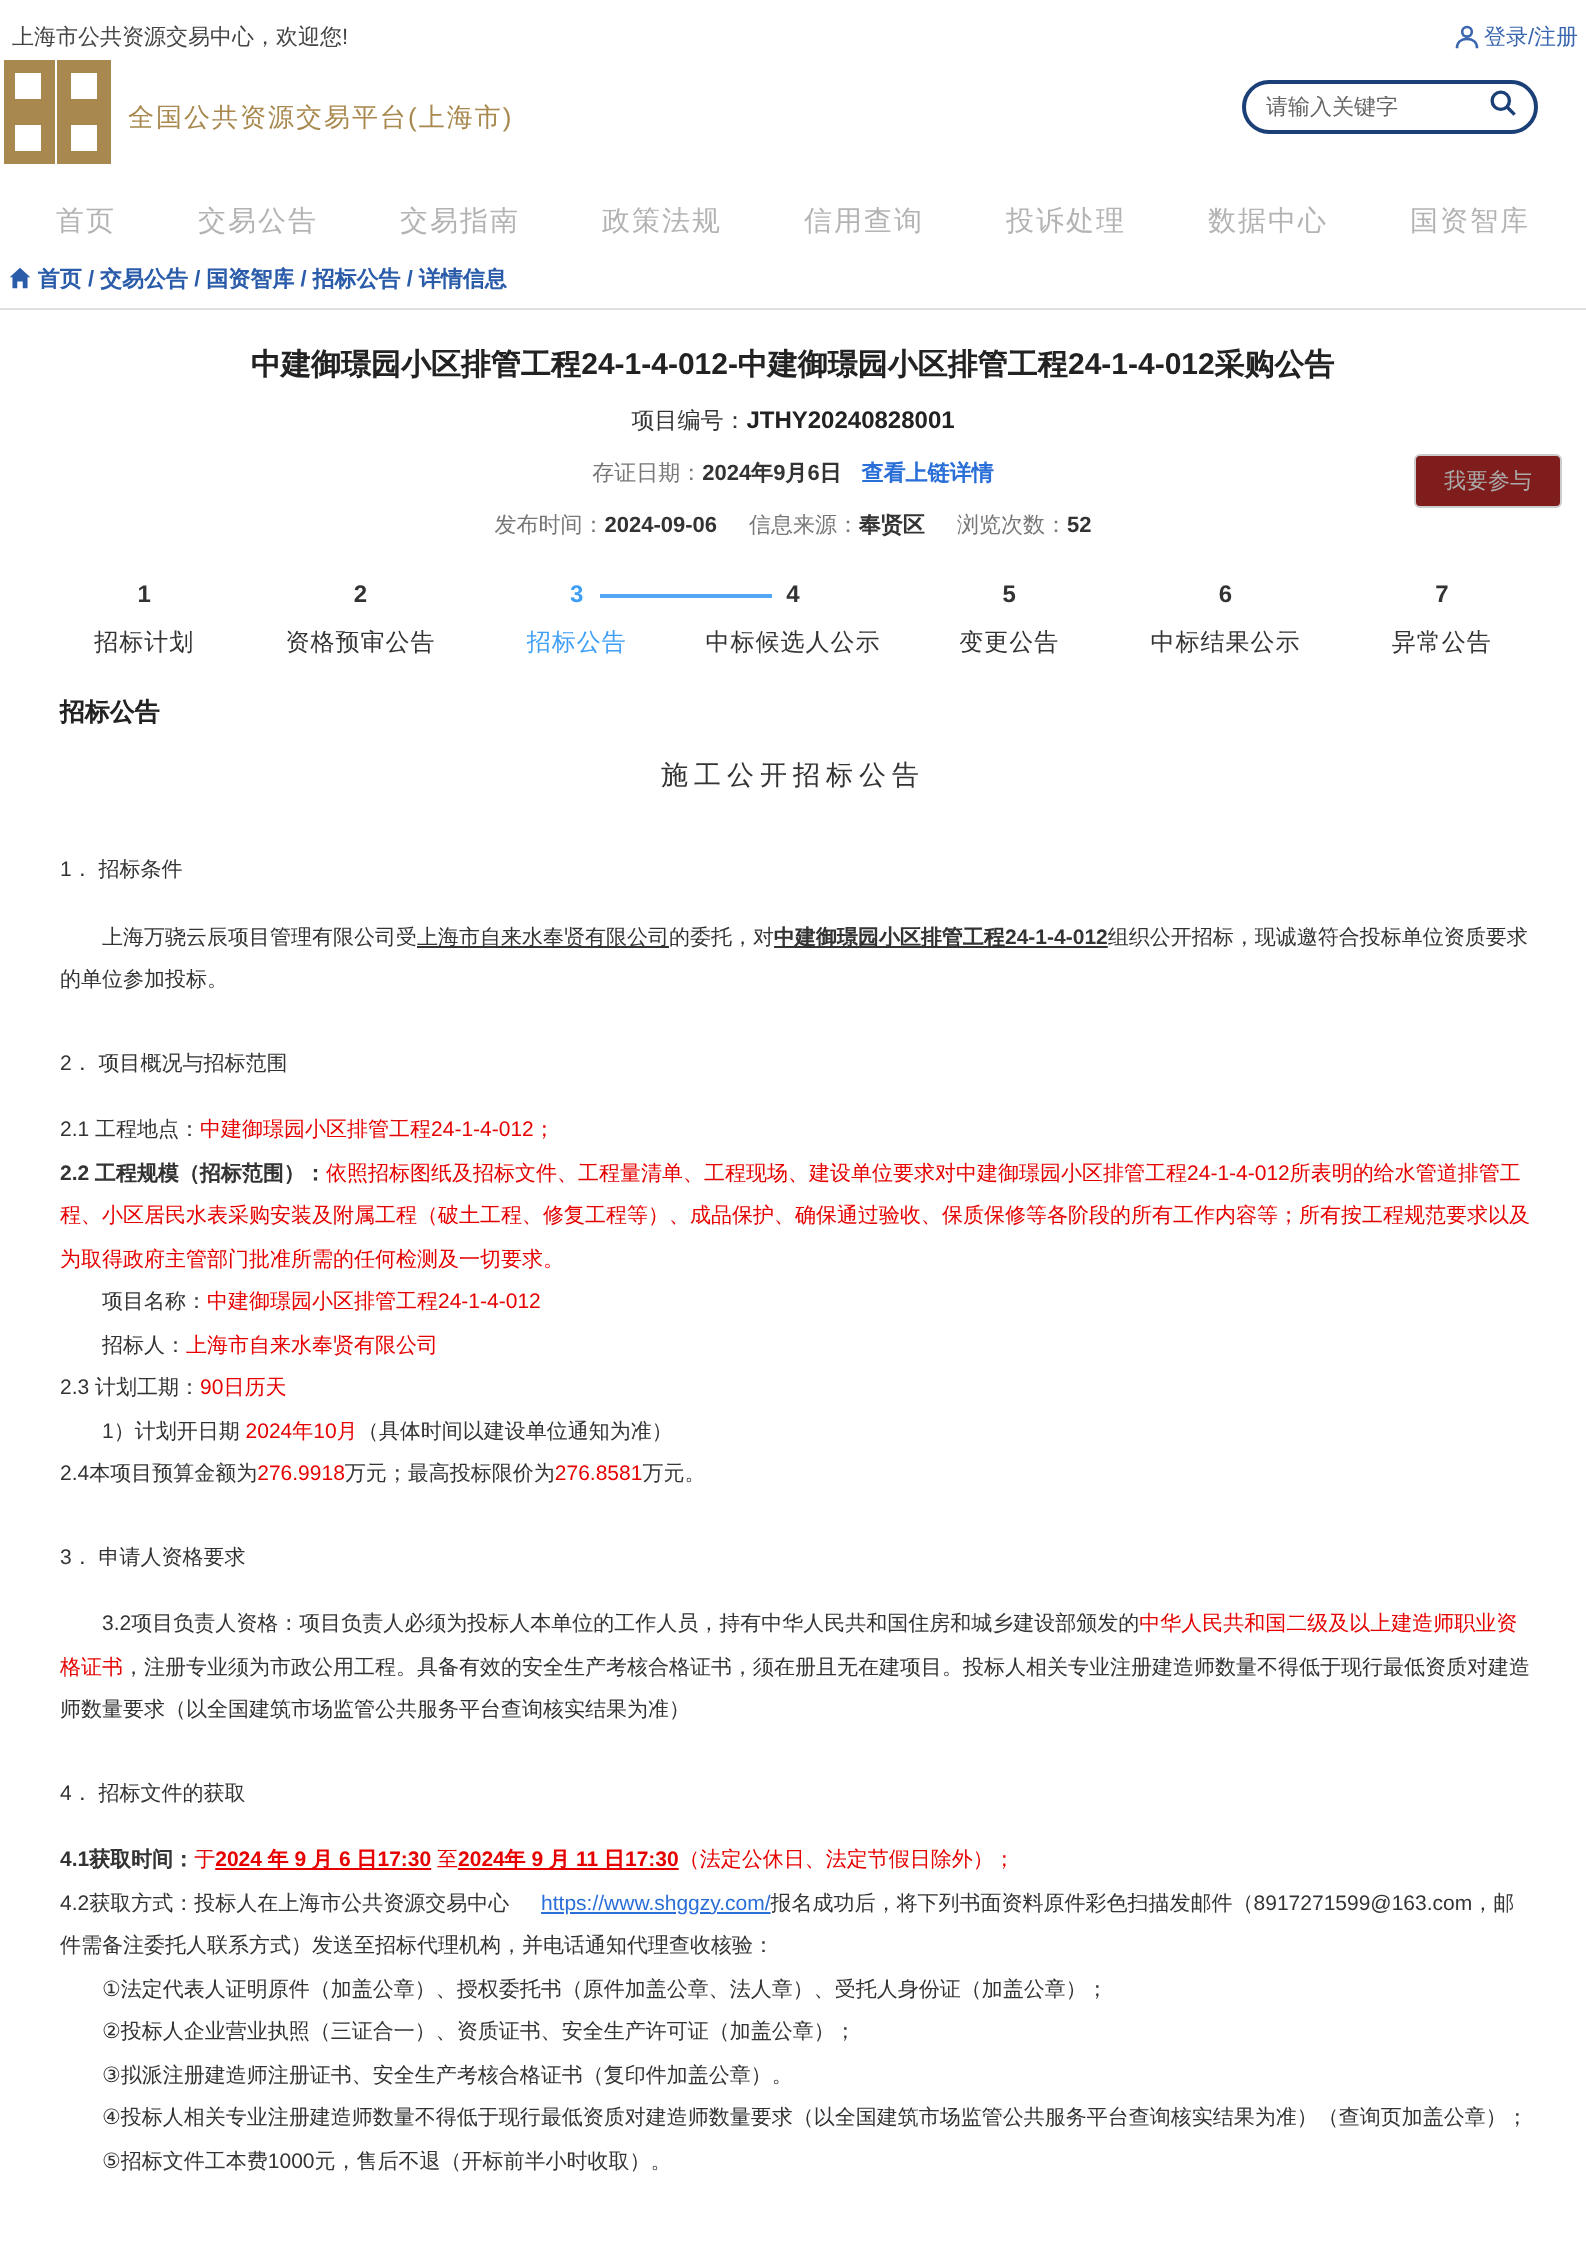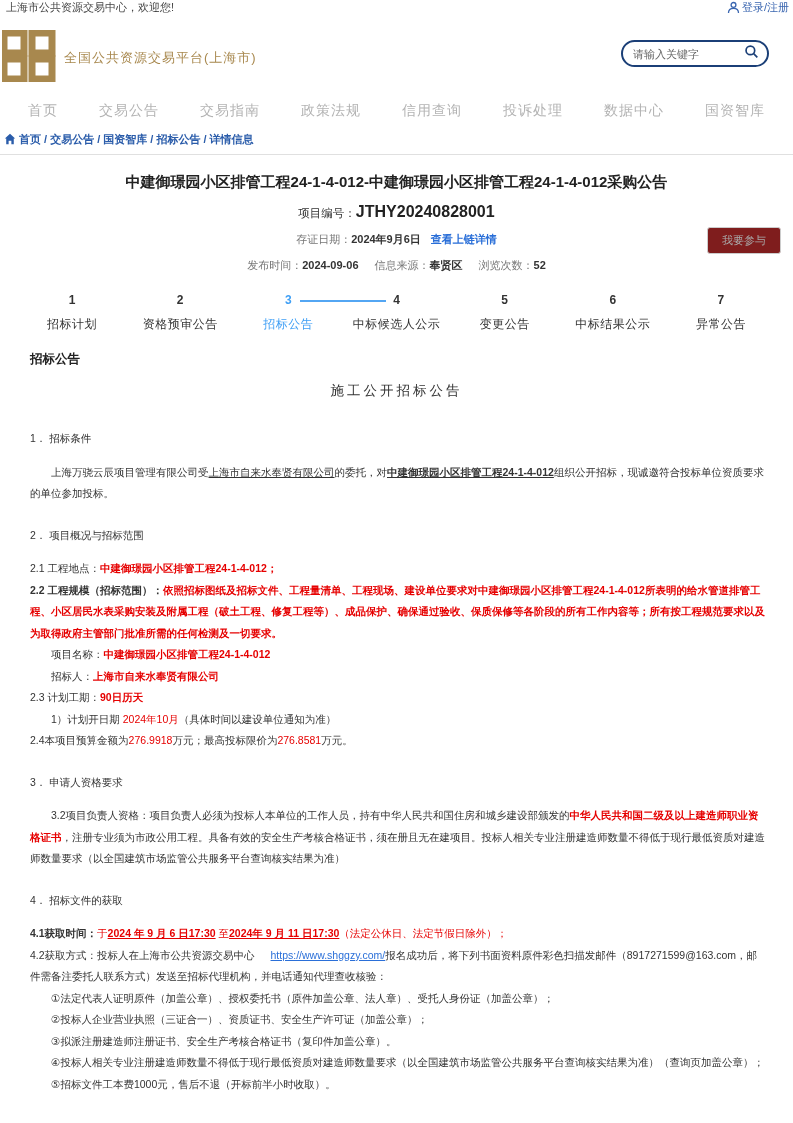--- a/index.html
+++ b/index.html
@@ -1,21 +1,21 @@
 <!DOCTYPE html>
 <html><head>
 <meta charset="utf-8">
 <style>
   * { margin:0; padding:0; box-sizing:border-box; }
   html,body { background:#ffffff; }
   body { font-family:"Liberation Sans","DejaVu Sans",sans-serif; color:#333; }
   .page { position:relative; width:793px; height:1123px; margin:0 auto; background:#fff; overflow:hidden; }
 
   
-  .topbar { display:flex; justify-content:space-between; align-items:flex-start; height:26px; padding:0 4px 0 6px; font-size:11px; color:#444; }
+  .topbar { display:flex; justify-content:space-between; align-items:flex-end; height:26px; padding:0 4px 0 6px; font-size:11px; color:#444; }
   .login { color:#3a66b0; display:flex; align-items:center; gap:2px; white-space:nowrap; cursor:pointer; }
   .person-icon svg { display:block; }
 
   
   .header { position:relative; height:62px; padding:4px 0 0 2px; }
   .logo-wrap { display:flex; align-items:center; gap:8px; }
   .logo-text .platform { color:#a8884e; font-size:13px; letter-spacing:1px; }
   .logo-text .site { color:#3a3a3a; font-size:20px; font-weight:bold; letter-spacing:2px; margin-top:2px; }
   .searchbox { position:absolute; right:24px; top:14px; width:148px; height:27px; border:2px solid #1b3f77; border-radius:15px; display:flex; align-items:center; padding:0 8px 0 10px; }
   .searchbox input { border:none; outline:none; flex:1; font-size:11px; color:#333; width:100px; font-family:inherit; }
@@ -31,21 +31,21 @@
   .crumb + .crumb::before { content:"/ "; color:#2a5caa; }
   .divider { border-top:1px solid #e0e0e0; margin-top:6px; }
 
   
   .article-head { position:relative; text-align:center; padding-top:18px; }
   .art-title { font-size:15px; font-weight:bold; color:#222; }
   .meta-line { margin-top:11px; font-size:11px; color:#777; }
   .meta-line .lab { color:#777; }
   .meta-line .val { color:#333; font-weight:bold; }
   .meta-line .biglab { color:#333; font-size:11.5px; }
-  .meta-line .bigval { color:#222; font-size:16px; font-weight:bold; }
+  .meta-line .bigval { color:#222; font-size:12px; font-weight:bold; }
   .chain-link { color:#2a6fd8; font-weight:bold; margin-left:10px; cursor:pointer; }
   .meta-gap { display:inline-block; width:16px; }
   .participate-btn { position:absolute; right:12px; top:72px; border:1px solid #ccc; border-radius:3px; background:#7f1d1d; color:#aaa; font-size:11px; padding:5px 14px; cursor:pointer; font-family:inherit; }
 
   
   .steps { display:flex; margin:20px 18px 0 18px; }
   .step { flex:1; text-align:center; position:relative; }
   .step .num { font-size:12px; font-weight:bold; color:#333; }
   .step .lbl { margin-top:9px; font-size:12px; color:#333; letter-spacing:0.5px; }
   .step.active .num, .step.active .lbl { color:#3f9ff5; }
@@ -53,21 +53,21 @@
 
   
   .doc-tab { margin:18px 0 0 30px; font-size:12.5px; font-weight:bold; color:#222; }
   .doc-title { text-align:center; font-size:13.5px; color:#333; letter-spacing:3px; margin-top:14px; }
   .doc-body { padding:8px 28px 0 30px; font-size:10.5px; line-height:2.05; color:#333; }
   .line { }
   .sec { margin-top:20px; margin-bottom:12px; }
   .ind { text-indent:2em; }
   .doc-body .b  { font-weight:bold; }
   .doc-body .r  { color:#e60000; }
-  .doc-body .rb { color:#e60000; font-weight:bold; }
+  .doc-body .rb { color:#e60000; font-weight:normal; }
   .doc-body .ru { color:#e60000; font-weight:bold; text-decoration:underline; }
   .doc-body .u  { text-decoration:underline; }
   .doc-body .bu { font-weight:bold; text-decoration:underline; }
   .doc-body .lk { color:#2a6fd8; font-weight:normal; text-decoration:underline; cursor:pointer;margin-left:13px; }
 </style>
 </head>
 <body>
 
 <div class="page">
 

